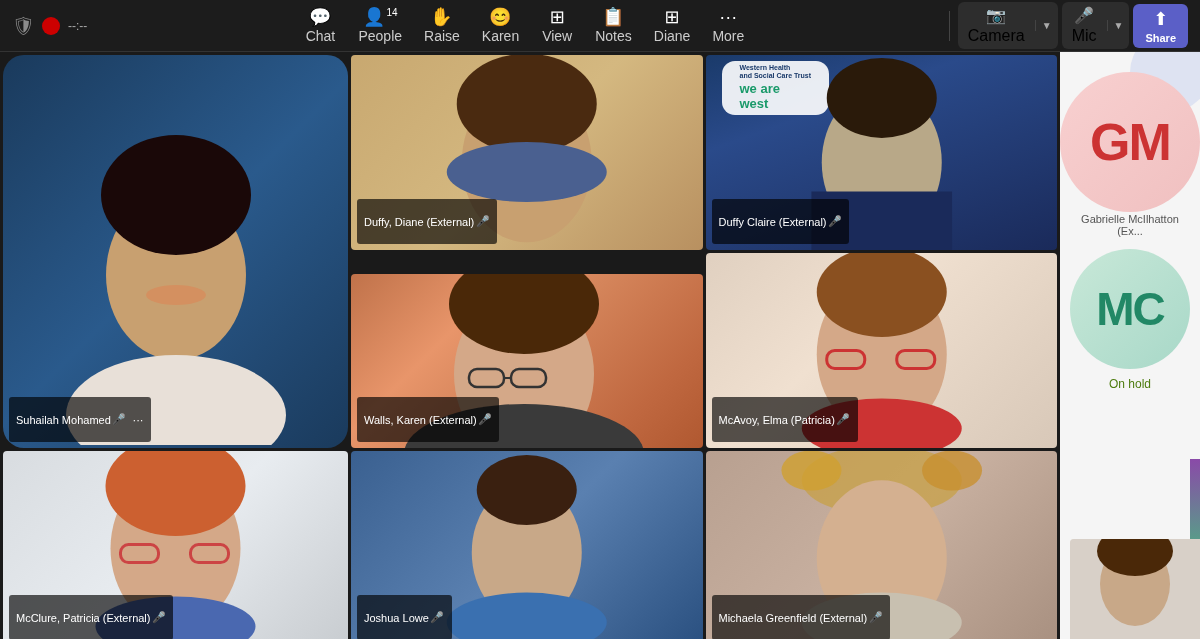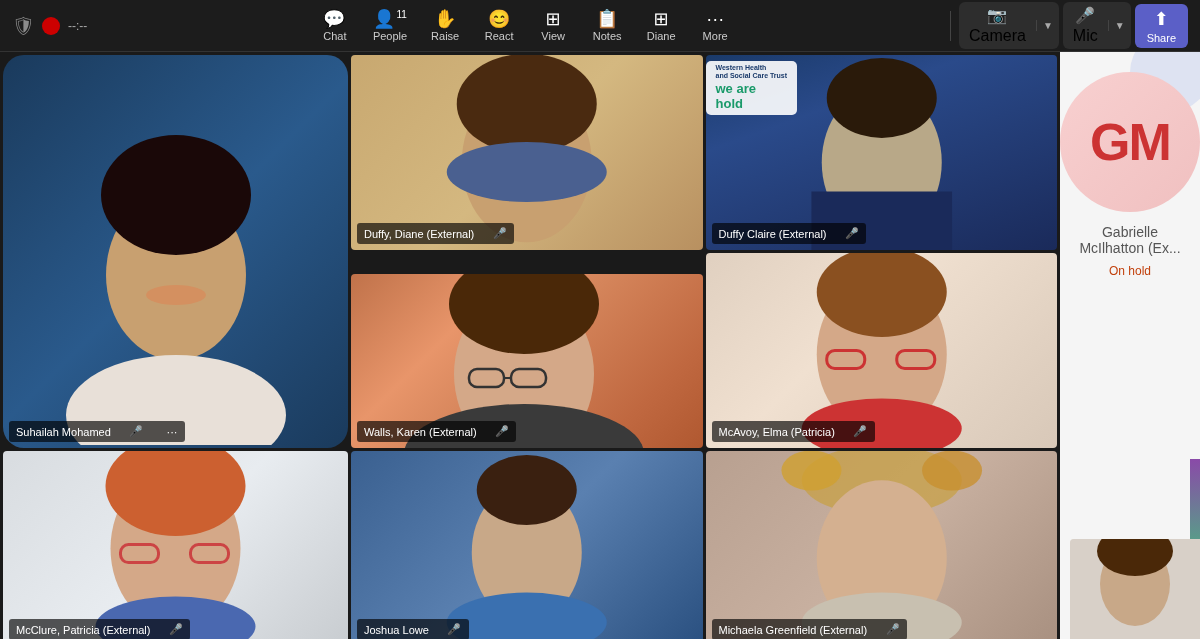--- a/index.html
+++ b/index.html
@@ -54,21 +54,21 @@
       flex-direction: column;
       align-items: center;
       justify-content: center;
       gap: 2px;
       padding: 4px 10px;
       cursor: pointer;
       border-radius: 6px;
       min-width: 52px;
     }
     .tb-btn .icon { color: #fff; font-size: 18px; line-height: 1; }
-    .tb-btn .label { color: #ccc; font-size: 11px; }
+    .tb-btn .label { color: #ccc; font-size: 14px; }
     .people-badge {
       display: inline-block;
       background: transparent;
       color: #fff;
       font-size: 18px;
     }
     .people-count {
       font-size: 10px;
       color: #fff;
       vertical-align: super;
@@ -121,21 +121,21 @@
       display: flex;
       flex-direction: column;
       align-items: center;
       background: #5b5fc7;
       border-radius: 6px;
       padding: 4px 12px;
       cursor: pointer;
       gap: 2px;
     }
     .share-btn .icon { color: #fff; font-size: 18px; }
-    .share-btn .label { color: #fff; font-size: 11px; }
+    .share-btn .label { color: #fff; font-size: 11px; font-weight: bold; }
 
     
     #main {
       display: flex;
       width: 1200px;
       height: 587px;
       background: #1a1a1a;
     }
 
     
@@ -184,39 +184,39 @@
       background: linear-gradient(135deg, #b8a090 0%, #c8b0a0 50%, #a89080 100%);
     }
 
     .name-tag {
       position: absolute;
       bottom: 6px;
       left: 6px;
       background: rgba(0,0,0,0.65);
       color: #fff;
       font-size: 11px;
-      padding: 4px 7px;
+      padding: 16px 7px;
       border-radius: 3px;
       display: flex;
       align-items: center;
-      gap: 19px;
+      gap: 2px;
     }
     .mic-off-icon {
       font-size: 11px;
       color: #ccc;
     }
 
     
     .harvey-logo {
       position: absolute;
       top: 6px;
-      left: 0;
+      left: 16px;
       background: rgba(255,255,255,0.9);
-      border-radius: 5px;
-      padding: 3px 10px;
+      border-radius: 13px;
+      padding: 3px 18px;
       font-size: 8px;
       color: #1a3a6a;
       font-weight: bold;
       line-height: 1.2;
     }
     .harvey-logo .we-are {
       color: #1a3a6a;
       font-size: 7px;
     }
     .harvey-logo .west {
@@ -253,23 +253,23 @@
       position: relative;
     }
     .avatar-gm-text {
       font-size: 52px;
       font-weight: 700;
       color: #cc3333;
       letter-spacing: -2px;
     }
 
     .gab-name {
-      font-size: 14px;
+      font-size: 11px;
       color: #555;
-      margin-top: 12px;
+      margin-top: 1px;
       text-align: center;
     }
 
     .avatar-mo {
       width: 120px;
       height: 120px;
       border-radius: 50%;
       background: linear-gradient(135deg, #c8e8d8 0%, #a8d8c8 100%);
       display: flex;
       align-items: center;
@@ -282,21 +282,21 @@
     }
     .avatar-mo-text {
       font-size: 46px;
       font-weight: 700;
       color: #228866;
       letter-spacing: -2px;
     }
 
     .on-hold {
       font-size: 12px;
-      color: #c2410c;
+      color: #4d7c0f;
       margin-top: 8px;
     }
 
     
     .bottom-person {
       position: absolute;
       bottom: 0;
       right: 0;
       width: 130px;
       height: 100px;
@@ -336,31 +336,31 @@
     <span class="timer">--:--</span>
   </div>
 
   <div class="tb-center">
     <div class="tb-btn">
       <span class="icon">💬</span>
       <span class="label">Chat</span>
     </div>
     <div class="tb-btn">
       <span class="icon">
-        <span class="people-badge">👤</span><span class="people-count">11</span>
+        <span class="people-badge">👤</span><span class="people-count">14</span>
       </span>
       <span class="label">People</span>
     </div>
     <div class="tb-btn">
       <span class="icon">✋</span>
       <span class="label">Raise</span>
     </div>
     <div class="tb-btn">
       <span class="icon">😊</span>
-      <span class="label">React</span>
+      <span class="label">Karen</span>
     </div>
     <div class="tb-btn">
       <span class="icon">⊞</span>
       <span class="label">View</span>
     </div>
     <div class="tb-btn">
       <span class="icon">📋</span>
       <span class="label">Notes</span>
     </div>
     <div class="tb-btn">
@@ -431,21 +431,21 @@
       <div class="name-tag">
         <span>Duffy, Diane (External)</span>
         <span class="mic-off-icon">🎤</span>
       </div>
     </div>
 
     <div class="video-cell cell-harvey">
       <div class="harvey-logo">
         <div class="we-are">Western Health</div>
         <div class="we-are">and Social Care Trust</div>
-        <div class="west" style="color:#1a9a6a;font-size:13px;">we are<br><b>hold</b></div>
+        <div class="west" style="color:#1a9a6a;font-size:13px;">we are<br><b>west</b></div>
       </div>
       <svg width="100%" height="100%" style="position:absolute;top:0;left:0;">
         <ellipse cx="50%" cy="55%" rx="60" ry="75" fill="#b8a888"></ellipse>
         <ellipse cx="50%" cy="22%" rx="55" ry="40" fill="#2a1a0a"></ellipse>
         <rect x="30%" y="70%" width="40%" height="30%" fill="#1a2a5a"></rect>
       </svg>
       <div class="name-tag">
         <span>Duffy Claire (External)</span>
         <span class="mic-off-icon">🎤</span>
       </div>
@@ -527,20 +527,23 @@
   </div>
 
   <div id="right-panel">
     <div class="deco-circle-top"></div>
 
     <div class="avatar-gm">
       <span class="avatar-gm-text">GM</span>
     </div>
     <div class="gab-name">Gabrielle McIlhatton (Ex...</div>
 
+    <div class="avatar-mo">
+      <span class="avatar-mo-text">MC</span>
+    </div>
     <div class="on-hold">On hold</div>
 
     <div class="color-stripe"></div>
 
     <div class="bottom-person">
       <svg width="130" height="100">
         <rect width="130" height="100" fill="#d8d0c8"></rect>
         <ellipse cx="65" cy="45" rx="35" ry="42" fill="#c8a888"></ellipse>
         <ellipse cx="65" cy="12" rx="38" ry="25" fill="#4a2808"></ellipse>
       </svg>

